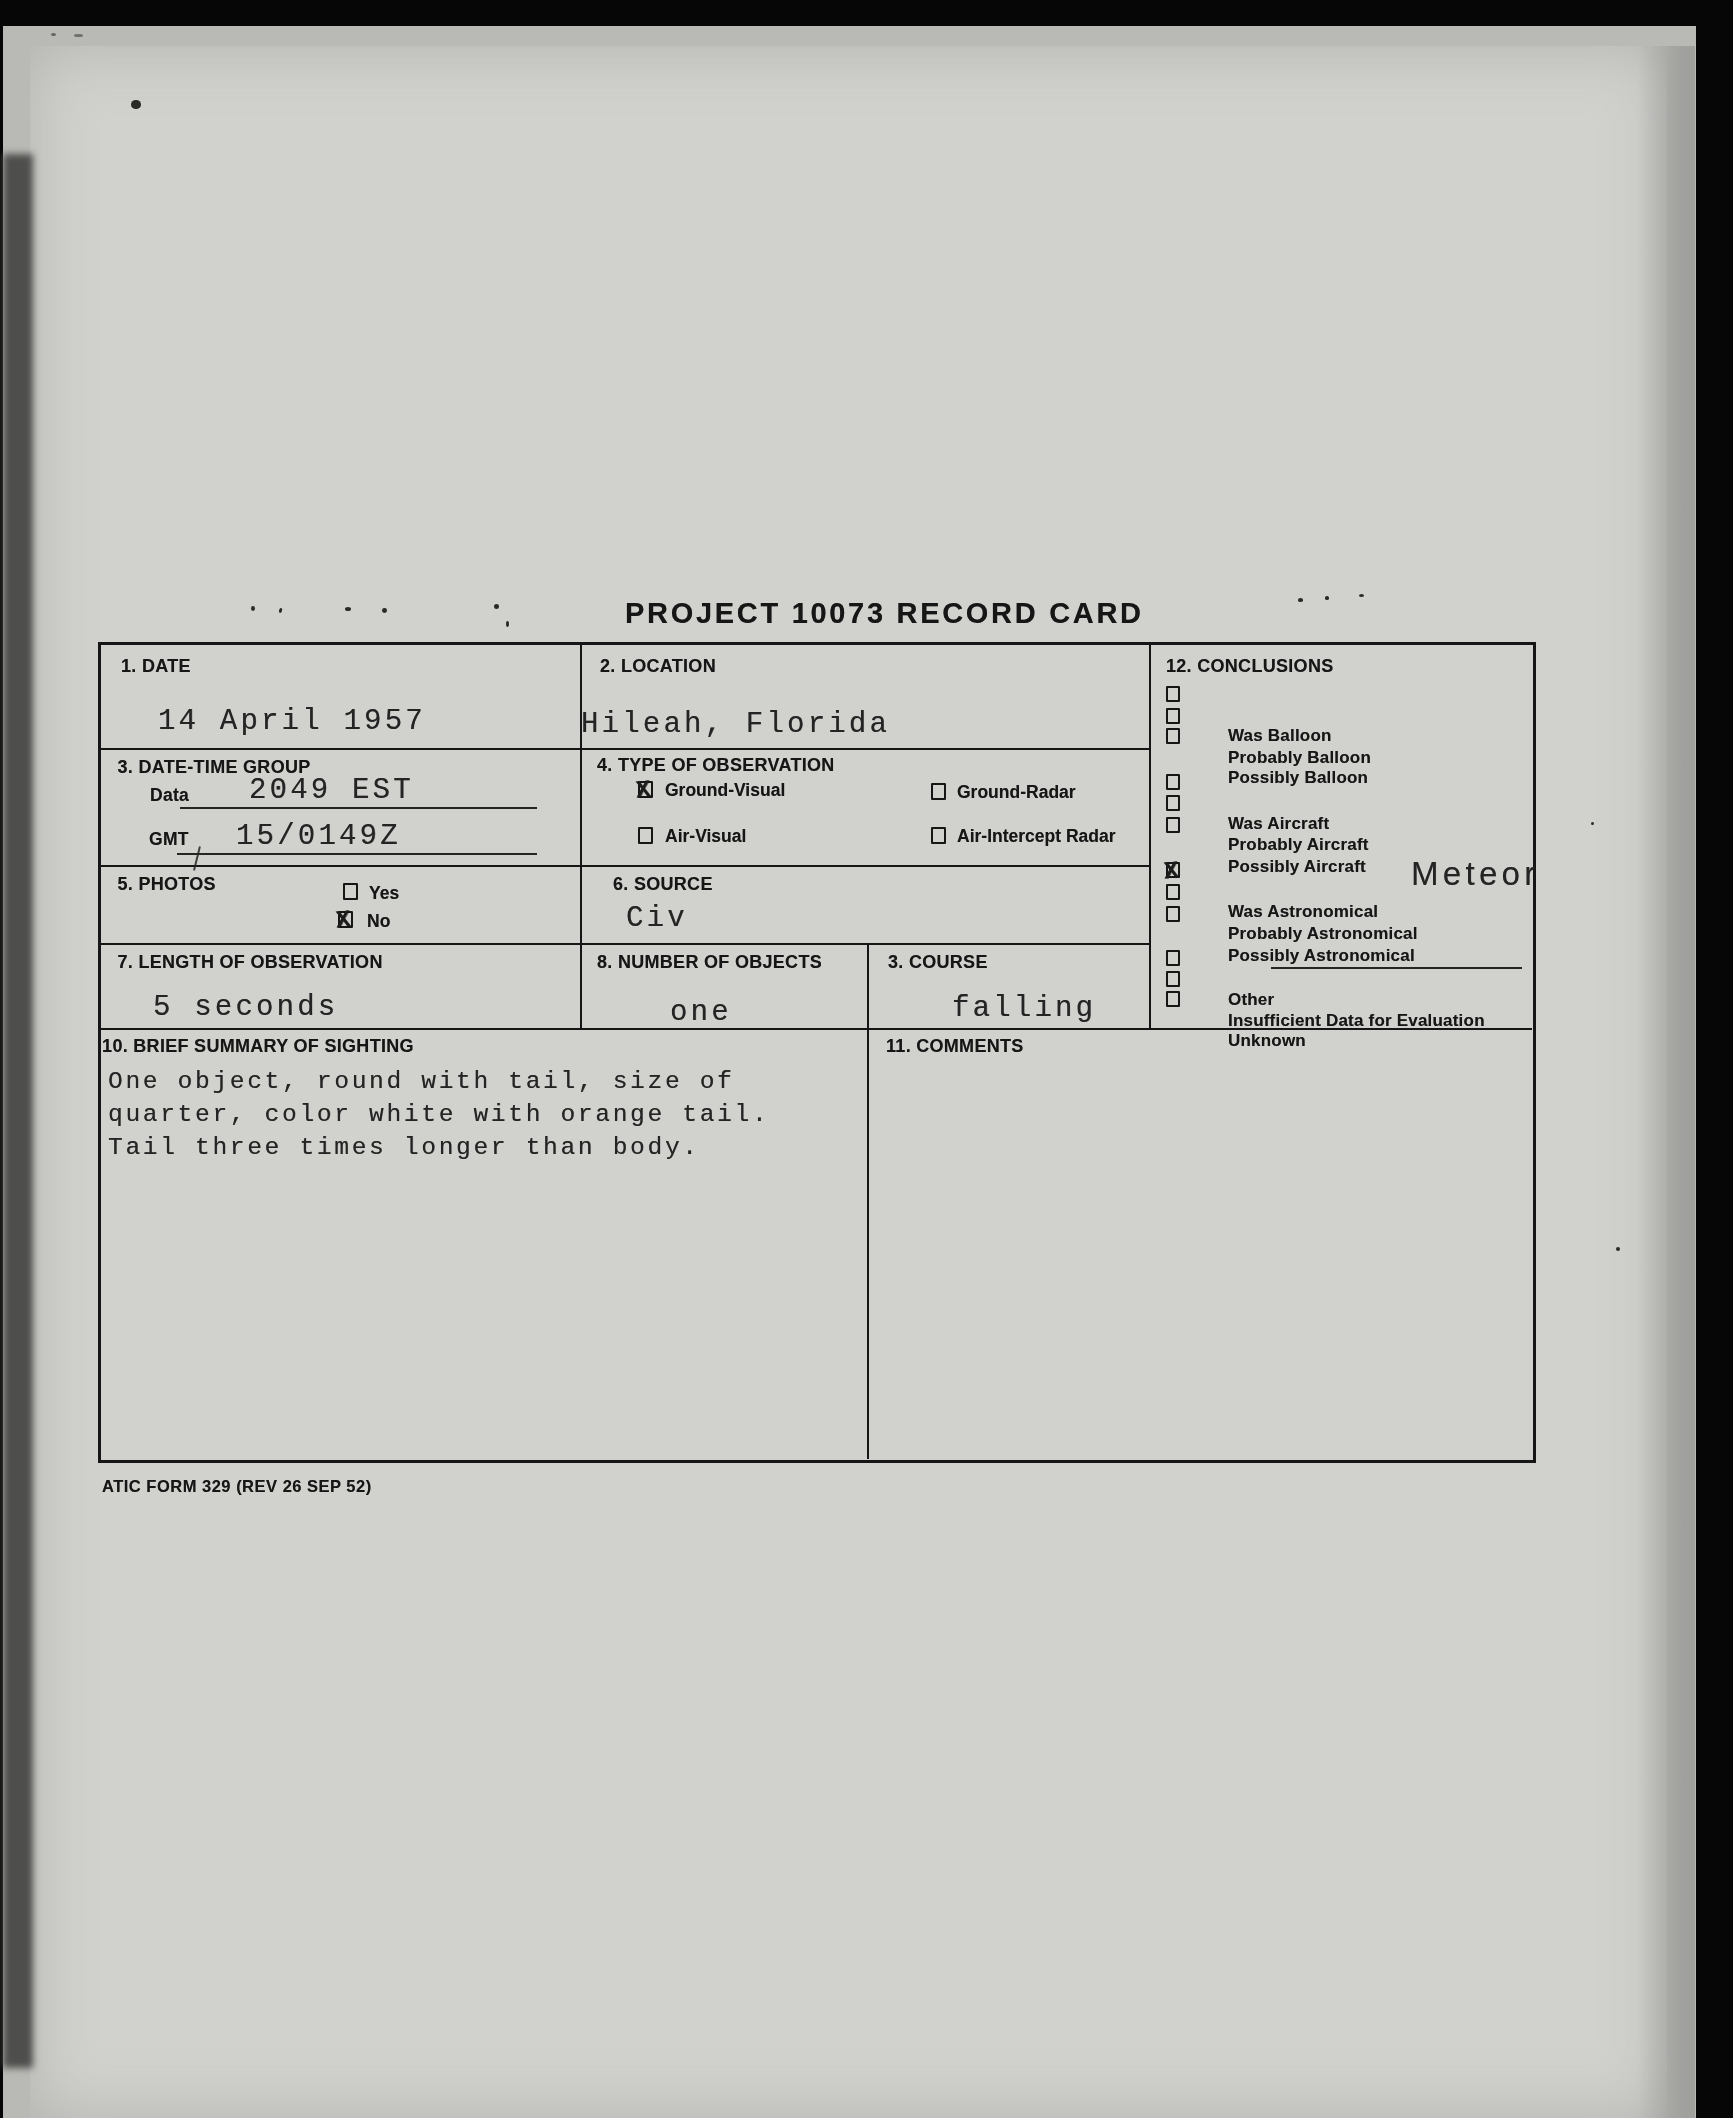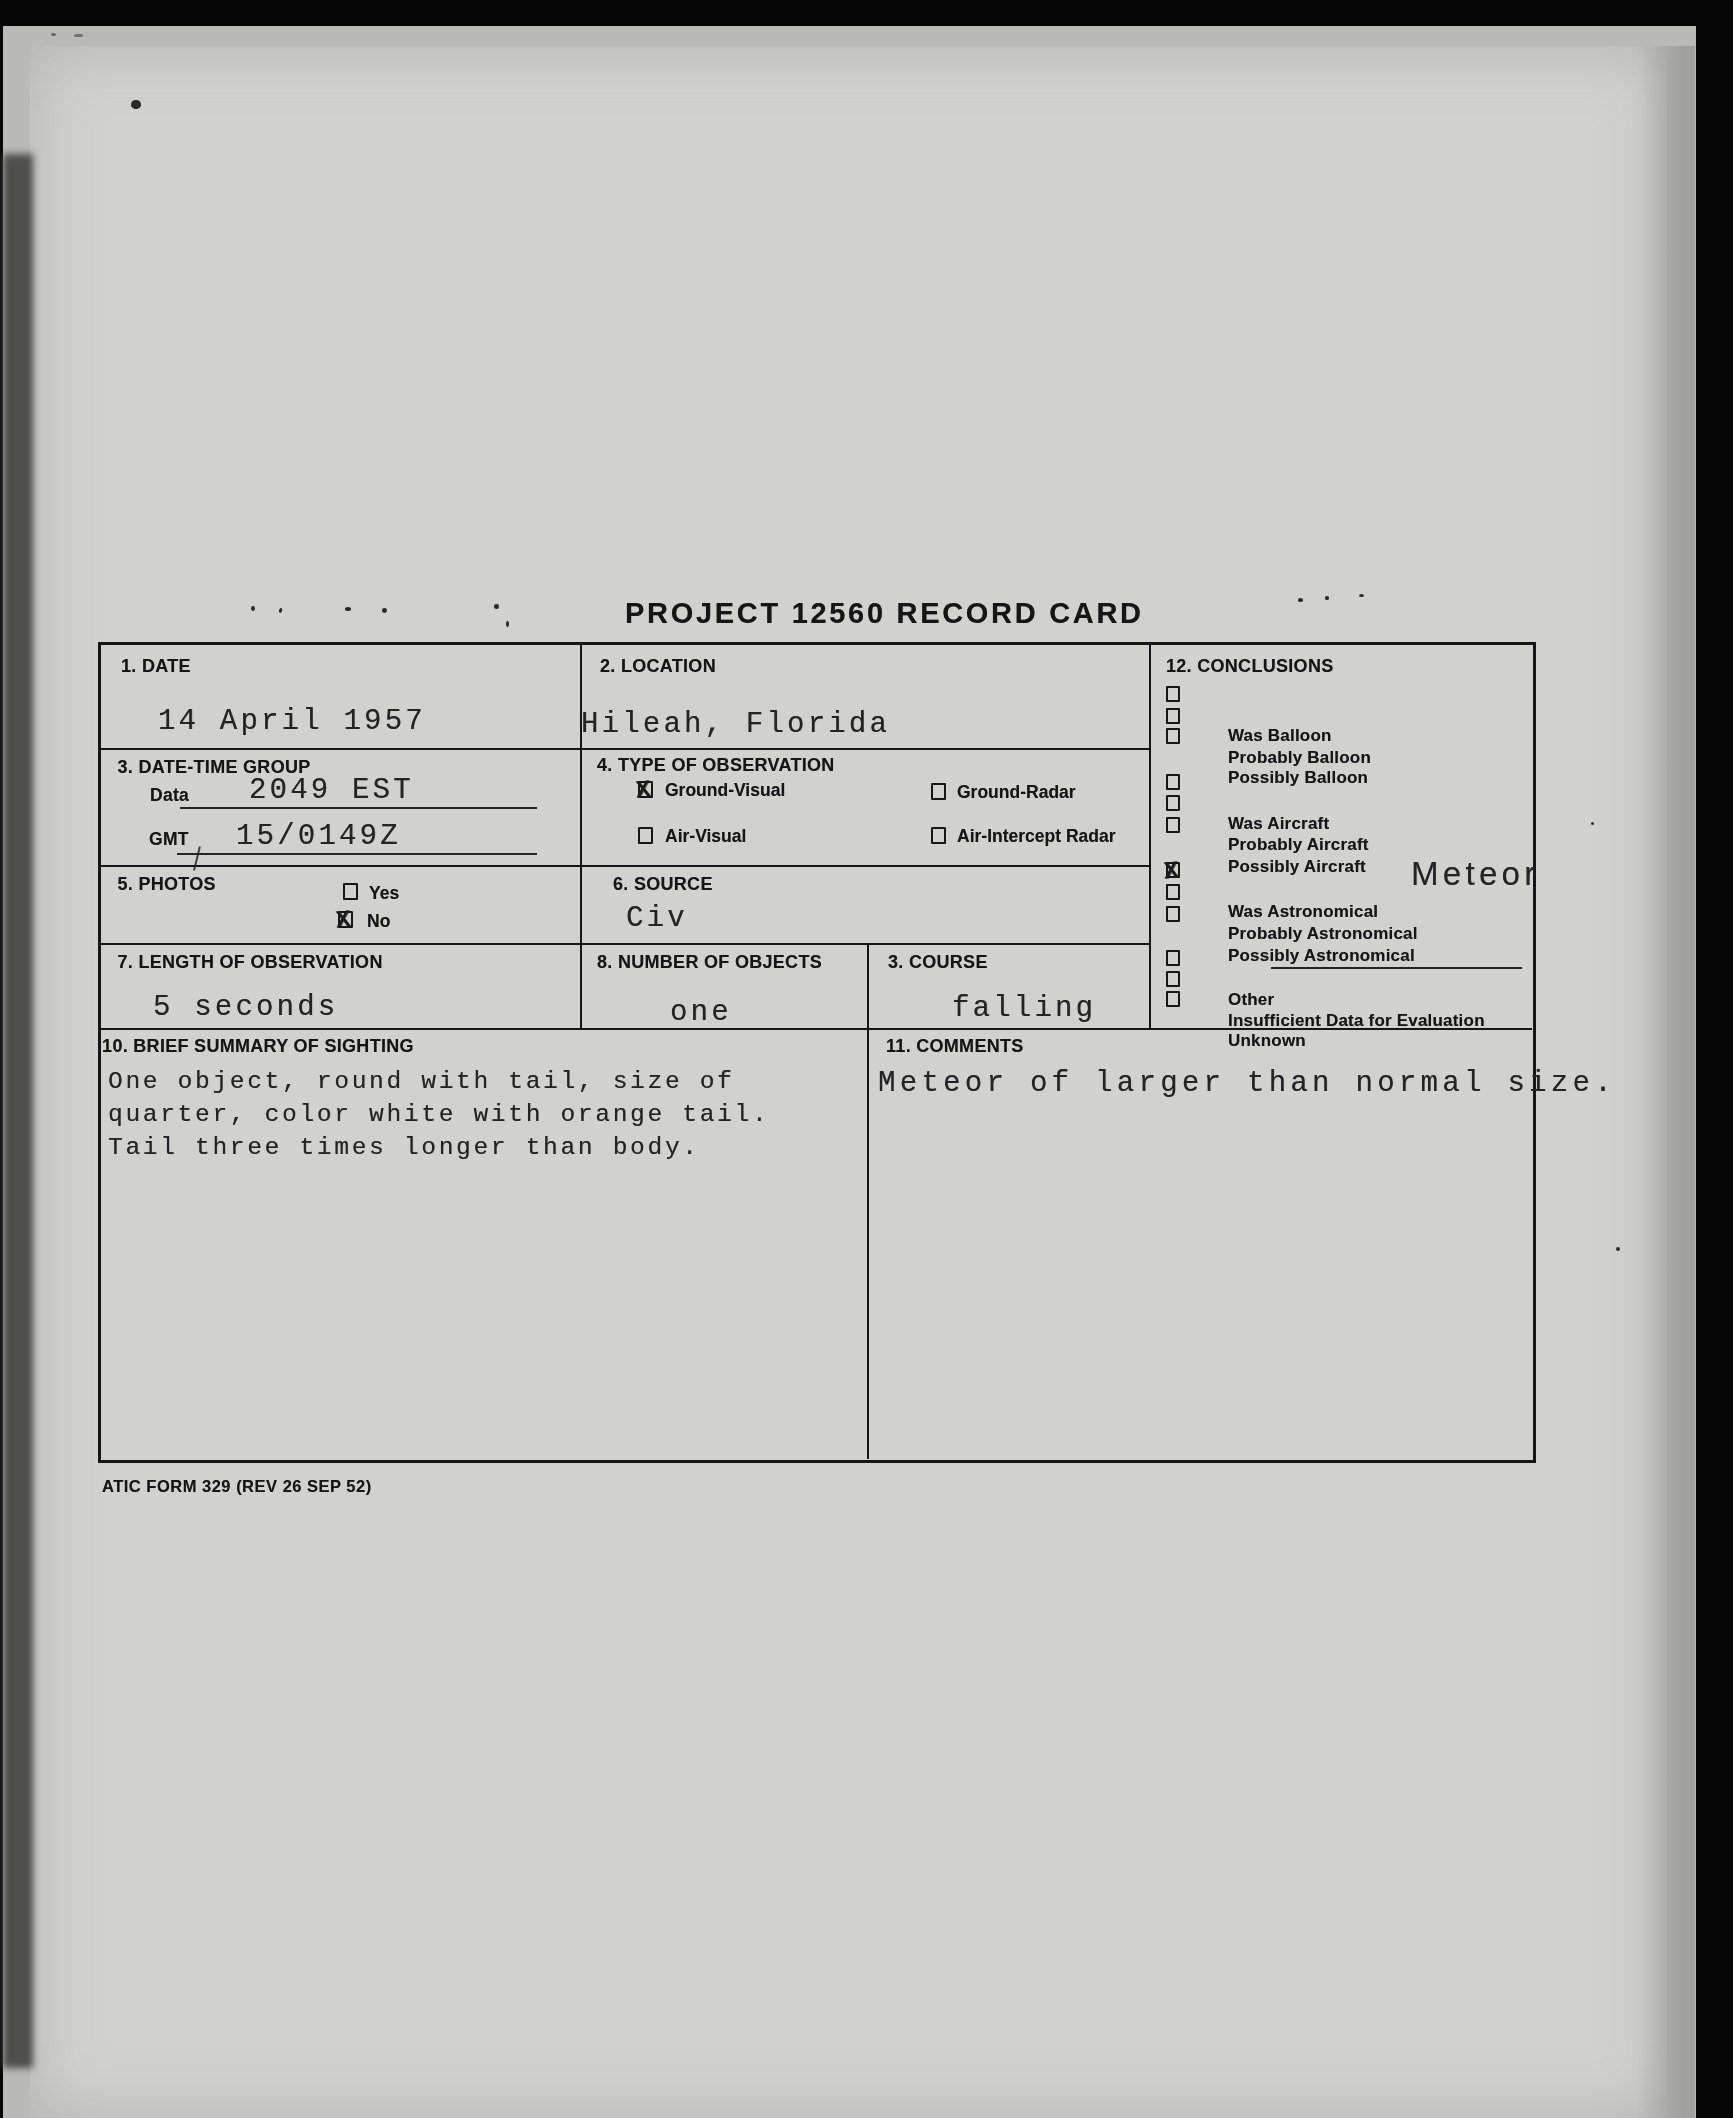--- a/index.html
+++ b/index.html
@@ -76,21 +76,21 @@
 <div class="speck" style="left:506px;top:621px;width:2.7px;height:6.4px;"></div>
 <div class="speck" style="left:1298px;top:598px;width:4.8px;height:3.7px;"></div>
 <div class="speck" style="left:1325px;top:596px;width:3.7px;height:3.7px;"></div>
 <div class="speck" style="left:1359px;top:594px;width:5.3px;height:3.2px;"></div>
 <div class="speck" style="left:131px;top:100px;width:9.6px;height:8.5px;filter:blur(0.5px);"></div>
 <div class="speck" style="left:51px;top:33px;width:5.3px;height:3.2px;opacity:.6;"></div>
 <div class="speck" style="left:74px;top:34px;width:8.5px;height:2.7px;opacity:.5;"></div>
 <div class="speck" style="left:1616px;top:1247px;width:4.3px;height:4.3px;"></div>
 <div class="speck" style="left:1591px;top:822px;width:3.2px;height:3.2px;"></div>
 
-<div class="title">PROJECT 12560 RECORD CARD</div>
+<div class="title">PROJECT 10073 RECORD CARD</div>
 
 <div class="card">
 
   <div class="vl" style="left:479px;top:0;height:385px;"></div>
   <div class="vl" style="left:766px;top:298px;height:516px;"></div>
   <div class="vl" style="left:1048px;top:0;height:385px;"></div>
   <div class="hl" style="top:103px;left:0;width:1050px;"></div>
   <div class="hl" style="top:220px;left:0;width:1050px;"></div>
   <div class="hl" style="top:298px;left:0;width:1050px;"></div>
   <div class="hl" style="top:383px;left:0;width:1431px;"></div>
@@ -137,21 +137,20 @@
 
   <div class="lbl" style="left:787px;top:307px;">3. COURSE</div>
   <div class="typed" style="left:851px;top:347px;">falling</div>
 
   <div class="lbl" style="left:1.1px;top:391px;">10. BRIEF SUMMARY OF SIGHTING</div>
   <div class="summary-text" style="left:7px;top:420px;width:755px;">One object, round with tail, size of
 quarter, color white with orange tail.
 Tail three times longer than body.</div>
 
   <div class="lbl" style="left:785px;top:391px;">11. COMMENTS</div>
-  <div class="typed" style="left:777px;top:422px;letter-spacing:4.3px;">Meteor of larger than normal size.</div>
 
   <div class="lbl" style="left:1065px;top:11px;">12. CONCLUSIONS</div>
 
   <div class="c-item" style="top:41px">
     <span class="checkbox"></span>
     <span class="c-label">Was Balloon</span>
   </div>
   <div class="c-item" style="top:63px">
     <span class="checkbox"></span>
     <span class="c-label">Probably Balloon</span>

